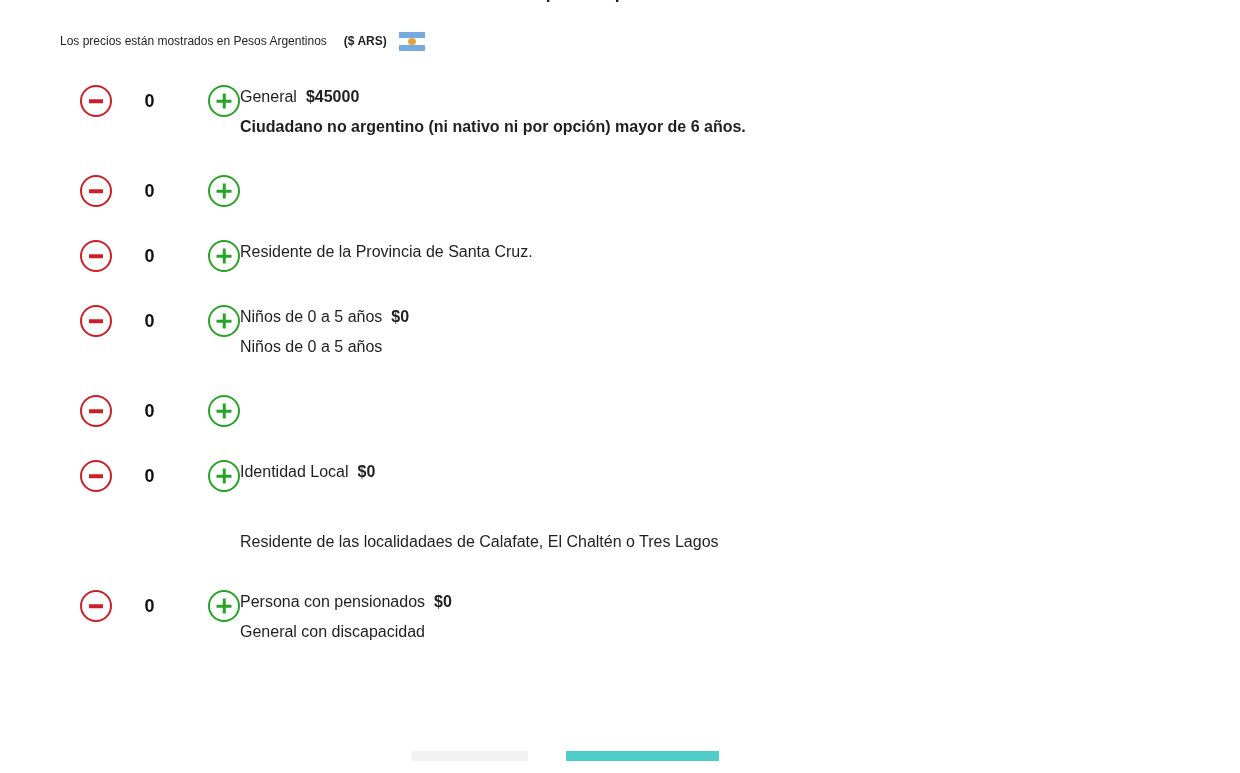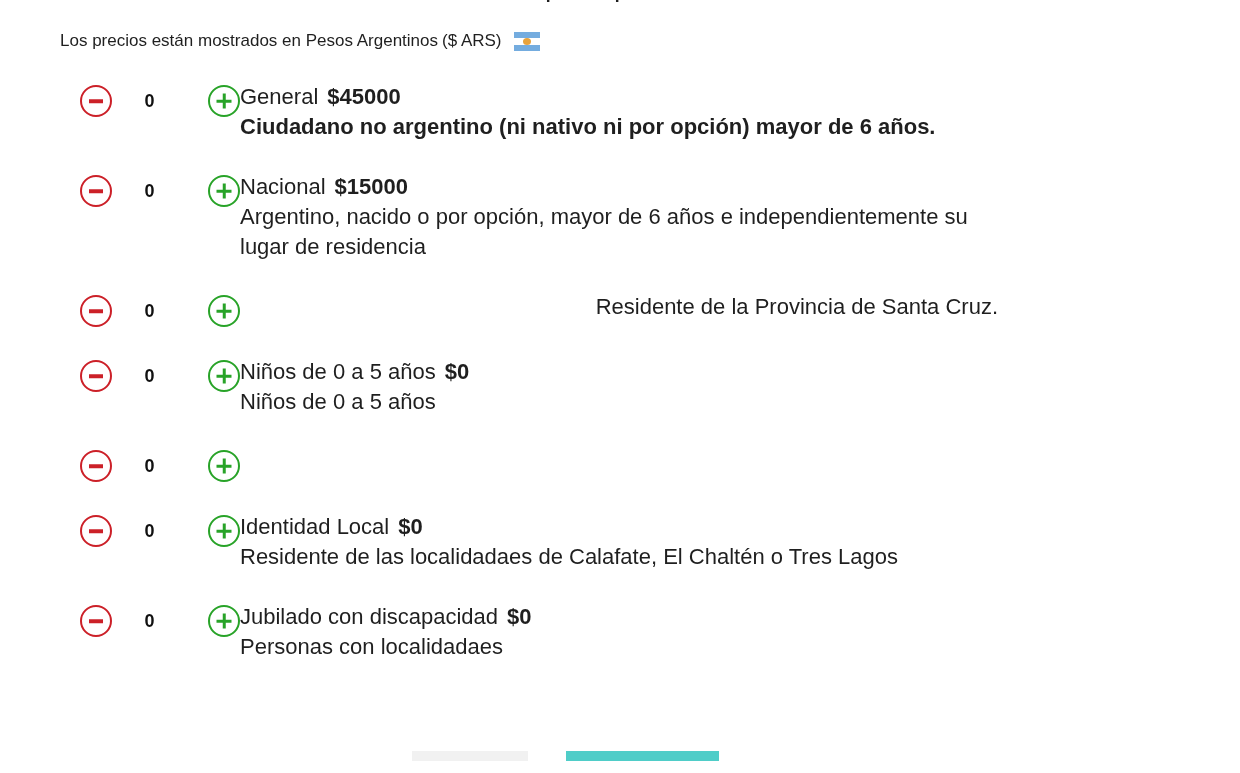--- a/index.html
+++ b/index.html
@@ -9,23 +9,23 @@
 
   
   .cutoff-notice {
     position:absolute; top:-20px; left:288px;
     font-size:17.5px; font-weight:700; line-height:24px; white-space:nowrap;
   }
 
   
   .currency-line {
     position:absolute; top:29px; left:60px;
-    font-size:17px; line-height:24px; display:flex; align-items:center; white-space:nowrap;
-  }
-  .currency-line .bold { font-weight:400; margin-left:4px; }
+    font-size:12px; line-height:24px; display:flex; align-items:center; white-space:nowrap;
+  }
+  .currency-line .bold { font-weight:700; margin-left:17px; }
   .flag {
     width:26px; height:19px; margin-left:12px; display:inline-block; position:relative;
     background:linear-gradient(to bottom,#74acdf 0 33%, #ffffff 33% 67%, #74acdf 67% 100%);
   }
   .flag::after {
     content:""; position:absolute; left:9px; top:6px; width:8px; height:7px;
     border-radius:50%; background:#e8a33d;
   }
 
   
@@ -43,21 +43,21 @@
     width:14px; height:3.5px; background:#cc2028;
   }
   .plus-glyph-h, .plus-glyph-v { position:absolute; left:50%; top:50%; background:#28a328; }
   .plus-glyph-h { width:15px; height:2.5px; transform:translate(-50%,-50%); }
   .plus-glyph-v { width:2.5px; height:15px; transform:translate(-50%,-50%); }
   .count {
     flex:1 1 auto; text-align:center; font-size:18px; font-weight:700;
     line-height:32px; color:#111;
   }
 
-  .ticket-text { width:758px; font-size:22px; line-height:30px; }
+  .ticket-text { width:758px; font-size:16px; line-height:30px; }
   .ticket-title { white-space:nowrap; }
   .ticket-price { font-weight:700; margin-left:9px; }
   .ticket-desc  { overflow:hidden; }
 
   
   .footer-clip {
     position:absolute; top:751px; left:412px; width:500px; height:10px;
     overflow:hidden; display:flex;
   }
   .btn-back { width:116px; height:40px; background:#f1f1f1; border:none; cursor:pointer; }
@@ -98,41 +98,35 @@
     <div class="stepper">
       <div class="circle-btn minus-btn">
         <span class="minus-glyph"></span>
       </div>
       <div class="count">0</div>
       <div class="circle-btn plus-btn">
         <span class="plus-glyph-h"></span>
         <span class="plus-glyph-v"></span>
       </div>
     </div>
-    <div class="ticket-text">
-      <div class="ticket-title">
-        <span>Nacional</span><span class="ticket-price">$15000</span>
-      </div>
-      <div class="ticket-desc" style="max-height: 60px;">Argentino, nacido o por opción, mayor de 6 años e independientemente su lugar de residencia</div>
-    </div>
-  </div>
-
-  <div class="ticket-row">
-    <div class="stepper">
-      <div class="circle-btn minus-btn">
-        <span class="minus-glyph"></span>
-      </div>
-      <div class="count">0</div>
-      <div class="circle-btn plus-btn">
-        <span class="plus-glyph-h"></span>
-        <span class="plus-glyph-v"></span>
-      </div>
-    </div>
-    <div class="ticket-text">
-      <div class="ticket-desc" style="max-height: 30px; text-align: right;">Residente de la Provincia de Santa Cruz.</div>
+  </div>
+
+  <div class="ticket-row">
+    <div class="stepper">
+      <div class="circle-btn minus-btn">
+        <span class="minus-glyph"></span>
+      </div>
+      <div class="count">0</div>
+      <div class="circle-btn plus-btn">
+        <span class="plus-glyph-h"></span>
+        <span class="plus-glyph-v"></span>
+      </div>
+    </div>
+    <div class="ticket-text">
+      <div class="ticket-desc" style="max-height: 30px;">Residente de la Provincia de Santa Cruz.</div>
     </div>
   </div>
 
   <div class="ticket-row">
     <div class="stepper">
       <div class="circle-btn minus-btn">
         <span class="minus-glyph"></span>
       </div>
       <div class="count">0</div>
       <div class="circle-btn plus-btn">
@@ -169,40 +163,40 @@
       <div class="count">0</div>
       <div class="circle-btn plus-btn">
         <span class="plus-glyph-h"></span>
         <span class="plus-glyph-v"></span>
       </div>
     </div>
     <div class="ticket-text">
       <div class="ticket-title">
         <span>Identidad Local</span><span class="ticket-price">$0</span>
       </div>
-      <div class="ticket-desc" style="max-height: 30px;">Residente de las localidadaes de Calafate, El Chaltén o Tres Lagos</div>
-    </div>
-  </div>
-
-  <div class="ticket-row">
-    <div class="stepper">
-      <div class="circle-btn minus-btn">
-        <span class="minus-glyph"></span>
-      </div>
-      <div class="count">0</div>
-      <div class="circle-btn plus-btn">
-        <span class="plus-glyph-h"></span>
-        <span class="plus-glyph-v"></span>
-      </div>
-    </div>
-    <div class="ticket-text">
-      <div class="ticket-title">
-        <span>Jubilado con discapacidad</span><span class="ticket-price">$0</span>
-      </div>
-      <div class="ticket-desc" style="max-height: 30px;">Personas con localidadaes</div>
+      <div class="ticket-desc" style="max-height: 30px; margin-top: 40px;">Residente de las localidadaes de Calafate, El Chaltén o Tres Lagos</div>
+    </div>
+  </div>
+
+  <div class="ticket-row">
+    <div class="stepper">
+      <div class="circle-btn minus-btn">
+        <span class="minus-glyph"></span>
+      </div>
+      <div class="count">0</div>
+      <div class="circle-btn plus-btn">
+        <span class="plus-glyph-h"></span>
+        <span class="plus-glyph-v"></span>
+      </div>
+    </div>
+    <div class="ticket-text">
+      <div class="ticket-title">
+        <span>Persona con pensionados</span><span class="ticket-price">$0</span>
+      </div>
+      <div class="ticket-desc" style="max-height: 30px;">General con discapacidad</div>
     </div>
   </div>
 </div>
 
 <div class="footer-clip">
   <button class="btn-back"></button>
   <button class="btn-next"></button>
 </div>
 
 </body></html>

